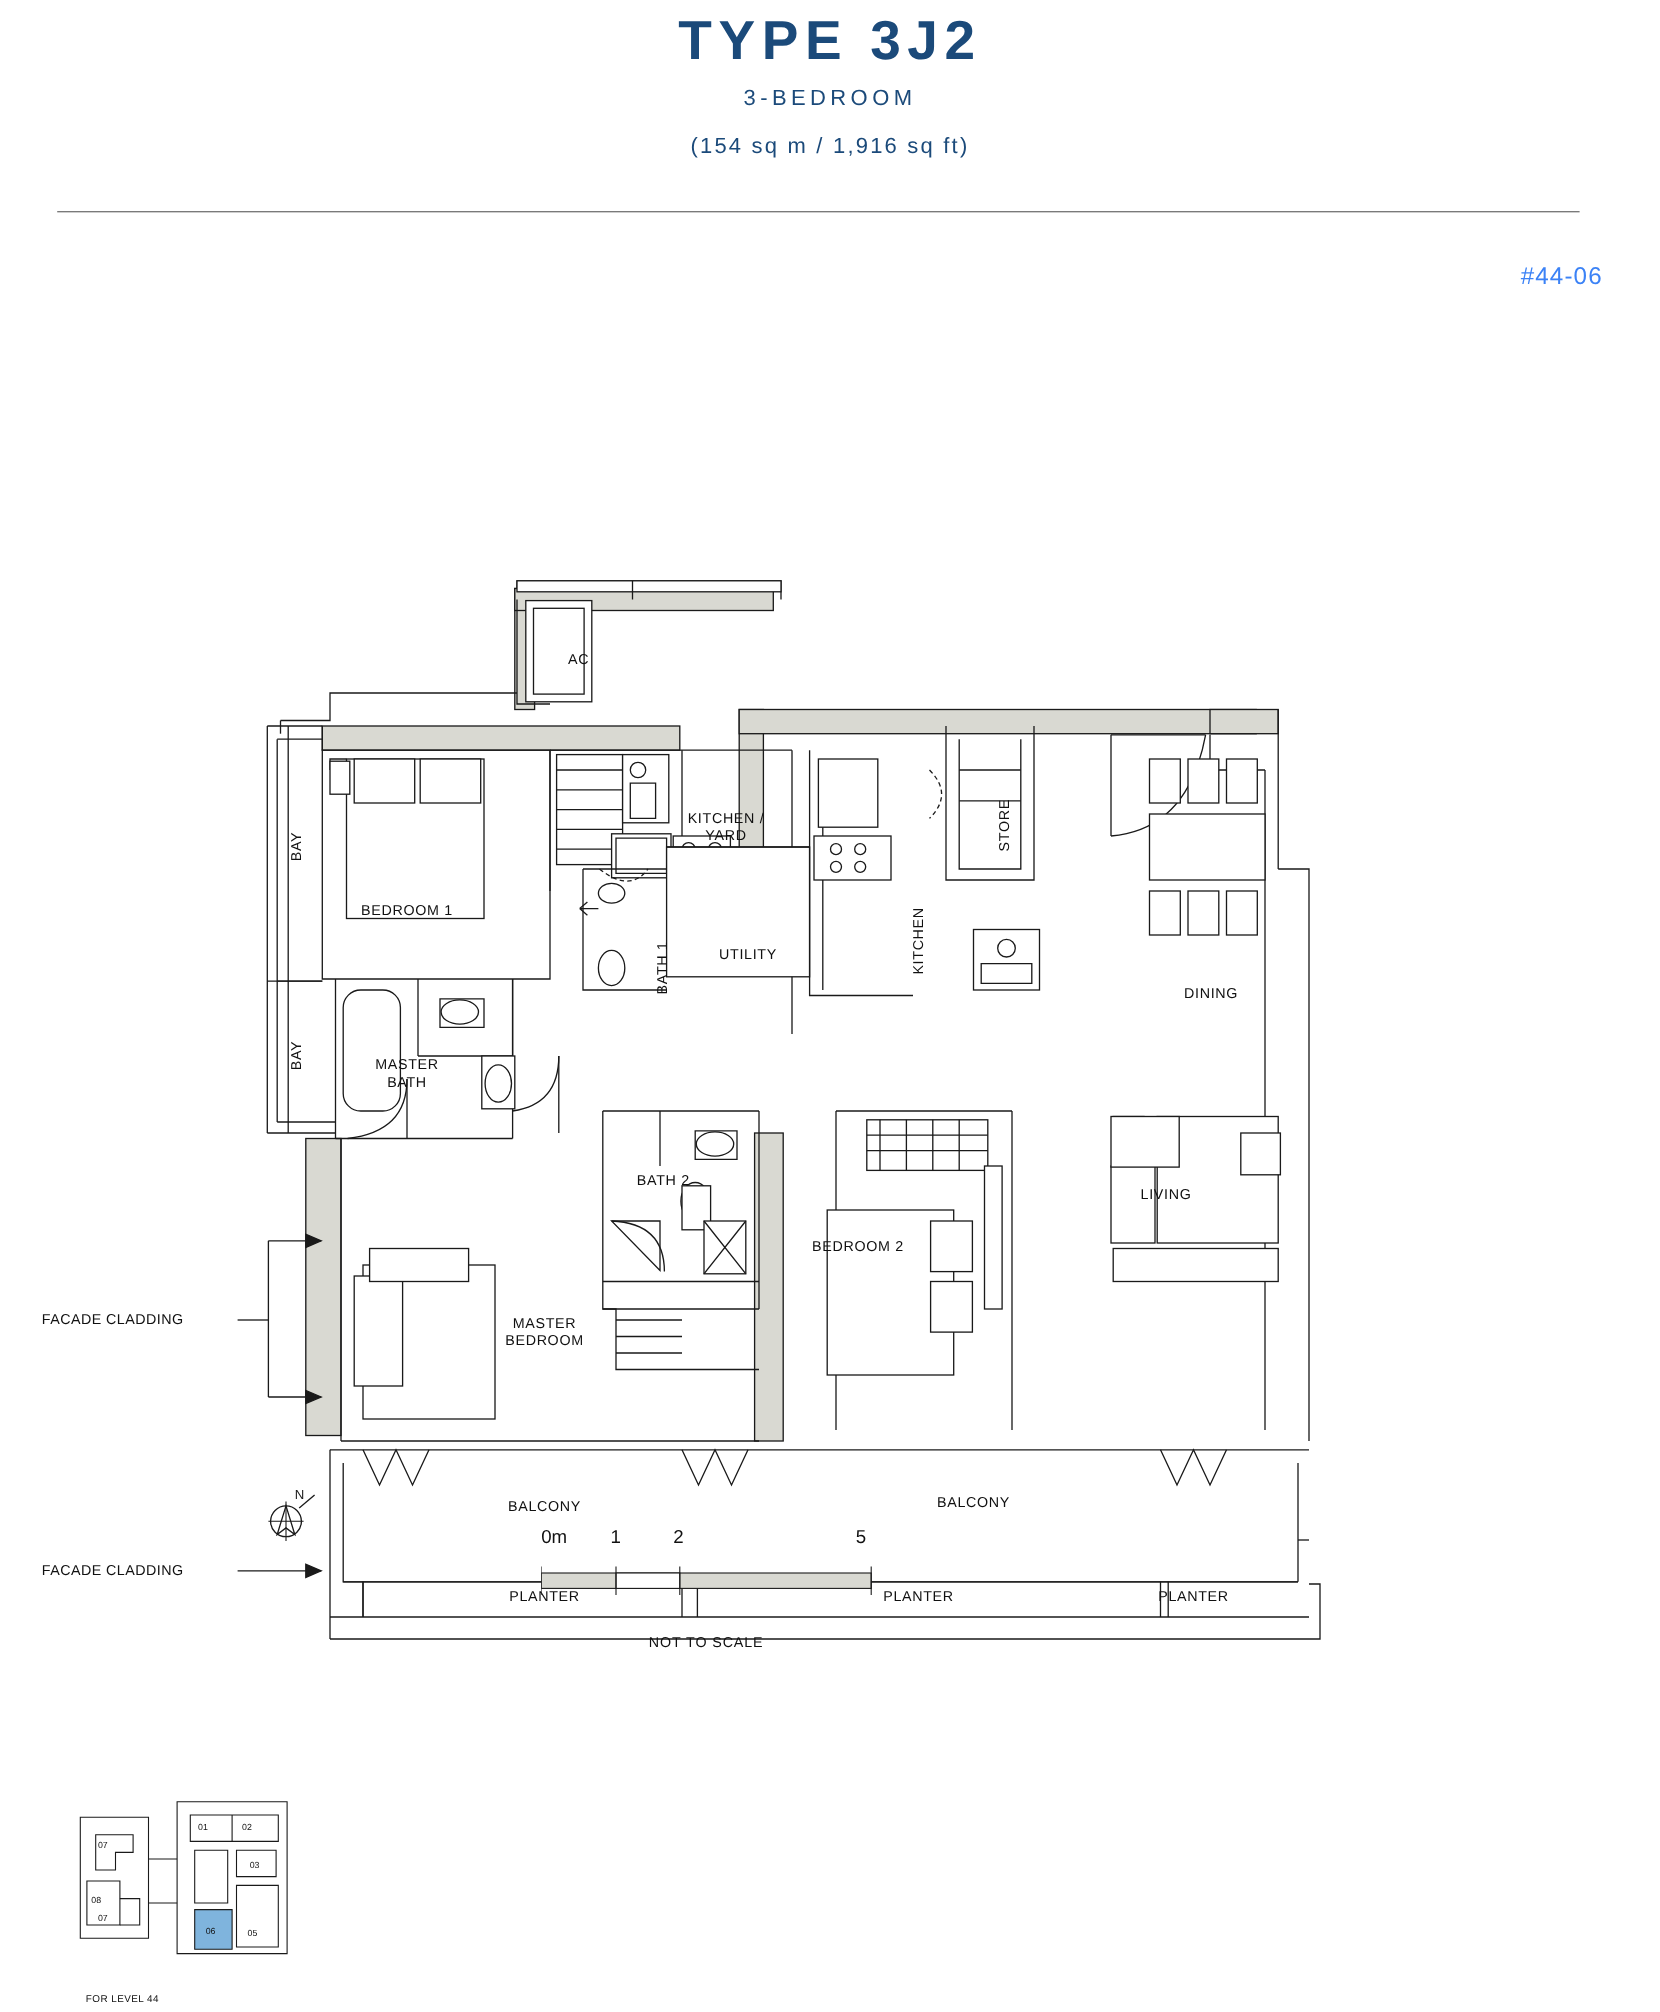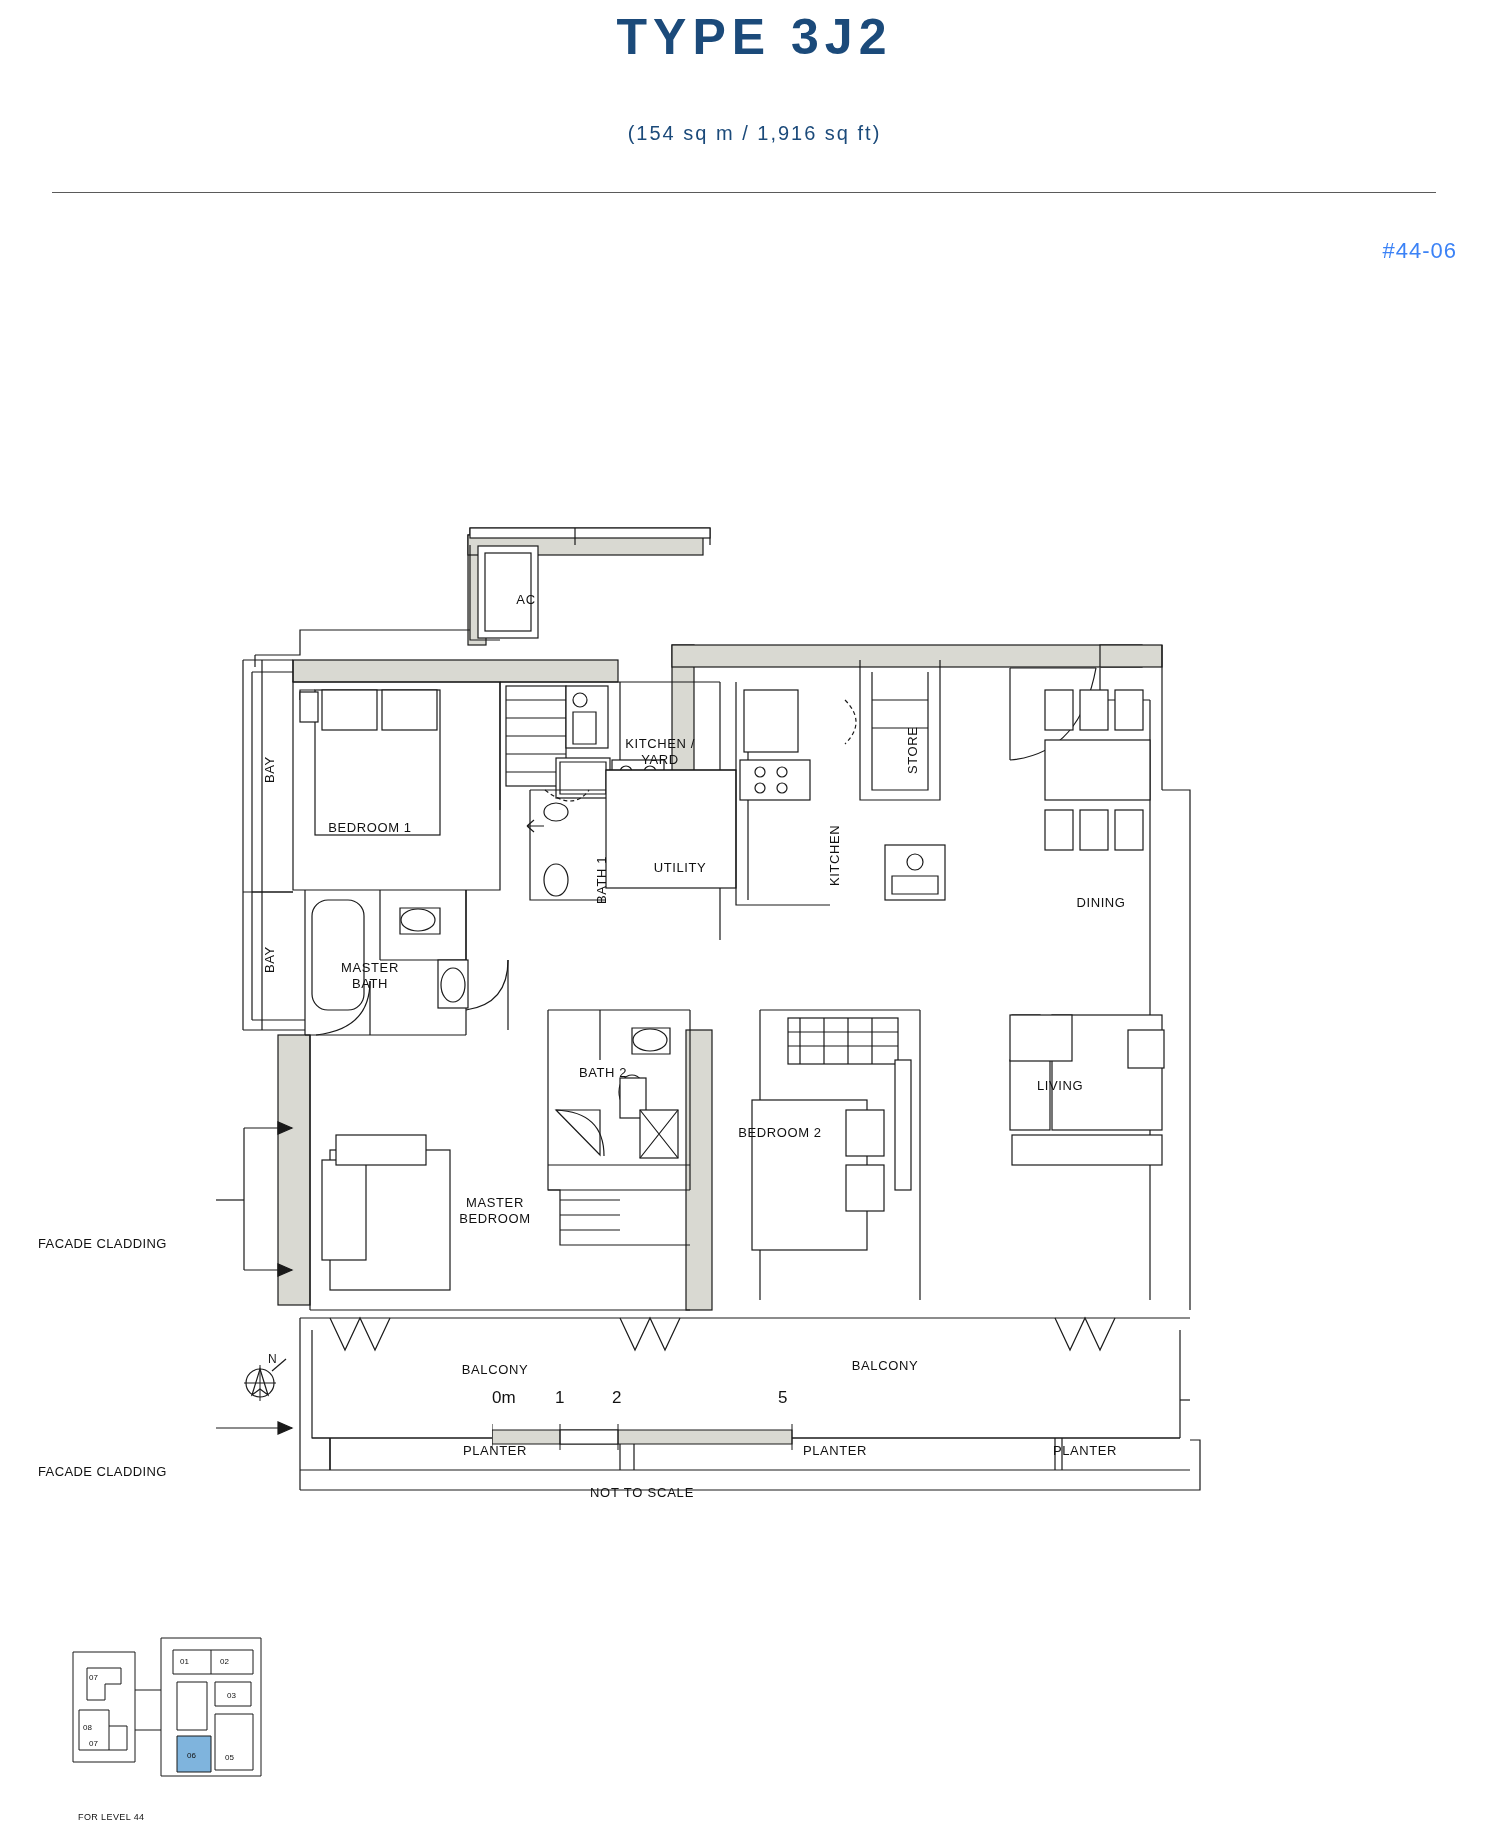--- a/index.html
+++ b/index.html
@@ -61,28 +61,29 @@
   .compass { position:absolute; left:238px; top:1355px; width:60px; height:50px; }
   .compass-n { position:absolute; left:268px; top:1352px; font-size:12px; }
 
   .scalebar { position:absolute; left:492px; top:1390px; width:300px; height:80px; }
   .scale-num { position:absolute; font-size:17px; color:#111; }
   .nts {
     position:absolute; left:492px; top:1485px; width:300px;
     text-align:center; font-size:13px; letter-spacing:0.8px; color:#111;
   }
 
-  .facade-lbl { position:absolute; font-size:13px; letter-spacing:0.4px; color:#111;margin-top:44px; }
+  .facade-lbl { position:absolute; font-size:13px; letter-spacing:0.4px; color:#111; }
 </style>
 </head>
 <body>
 
 <div class="page">
 
   <div class="title">TYPE 3J2</div>
+  <div class="subtitle">3-BEDROOM</div>
   <div class="area">(154 sq m / 1,916 sq ft)</div>
   <div class="hrule"></div>
   <div class="unit-no">#44-06</div>
 
   <div class="plan">
     <svg width="1509" height="1829" viewBox="0 0 1509 1829" xmlns="http://www.w3.org/2000/svg">
       <g fill="none" stroke="#1a1a1a" stroke-width="1.2">
 
         <g fill="#d9d9d2" stroke="#1a1a1a" stroke-width="1.2">
 

